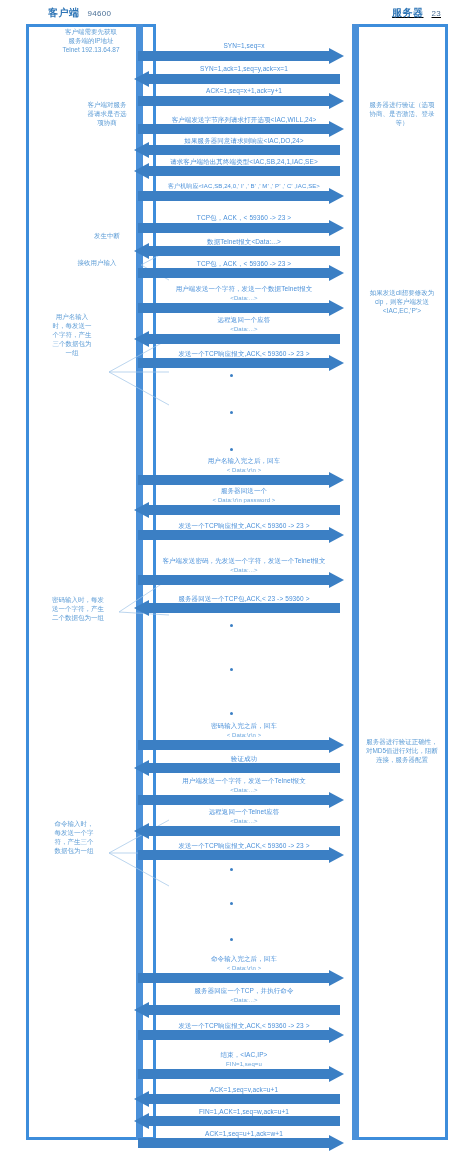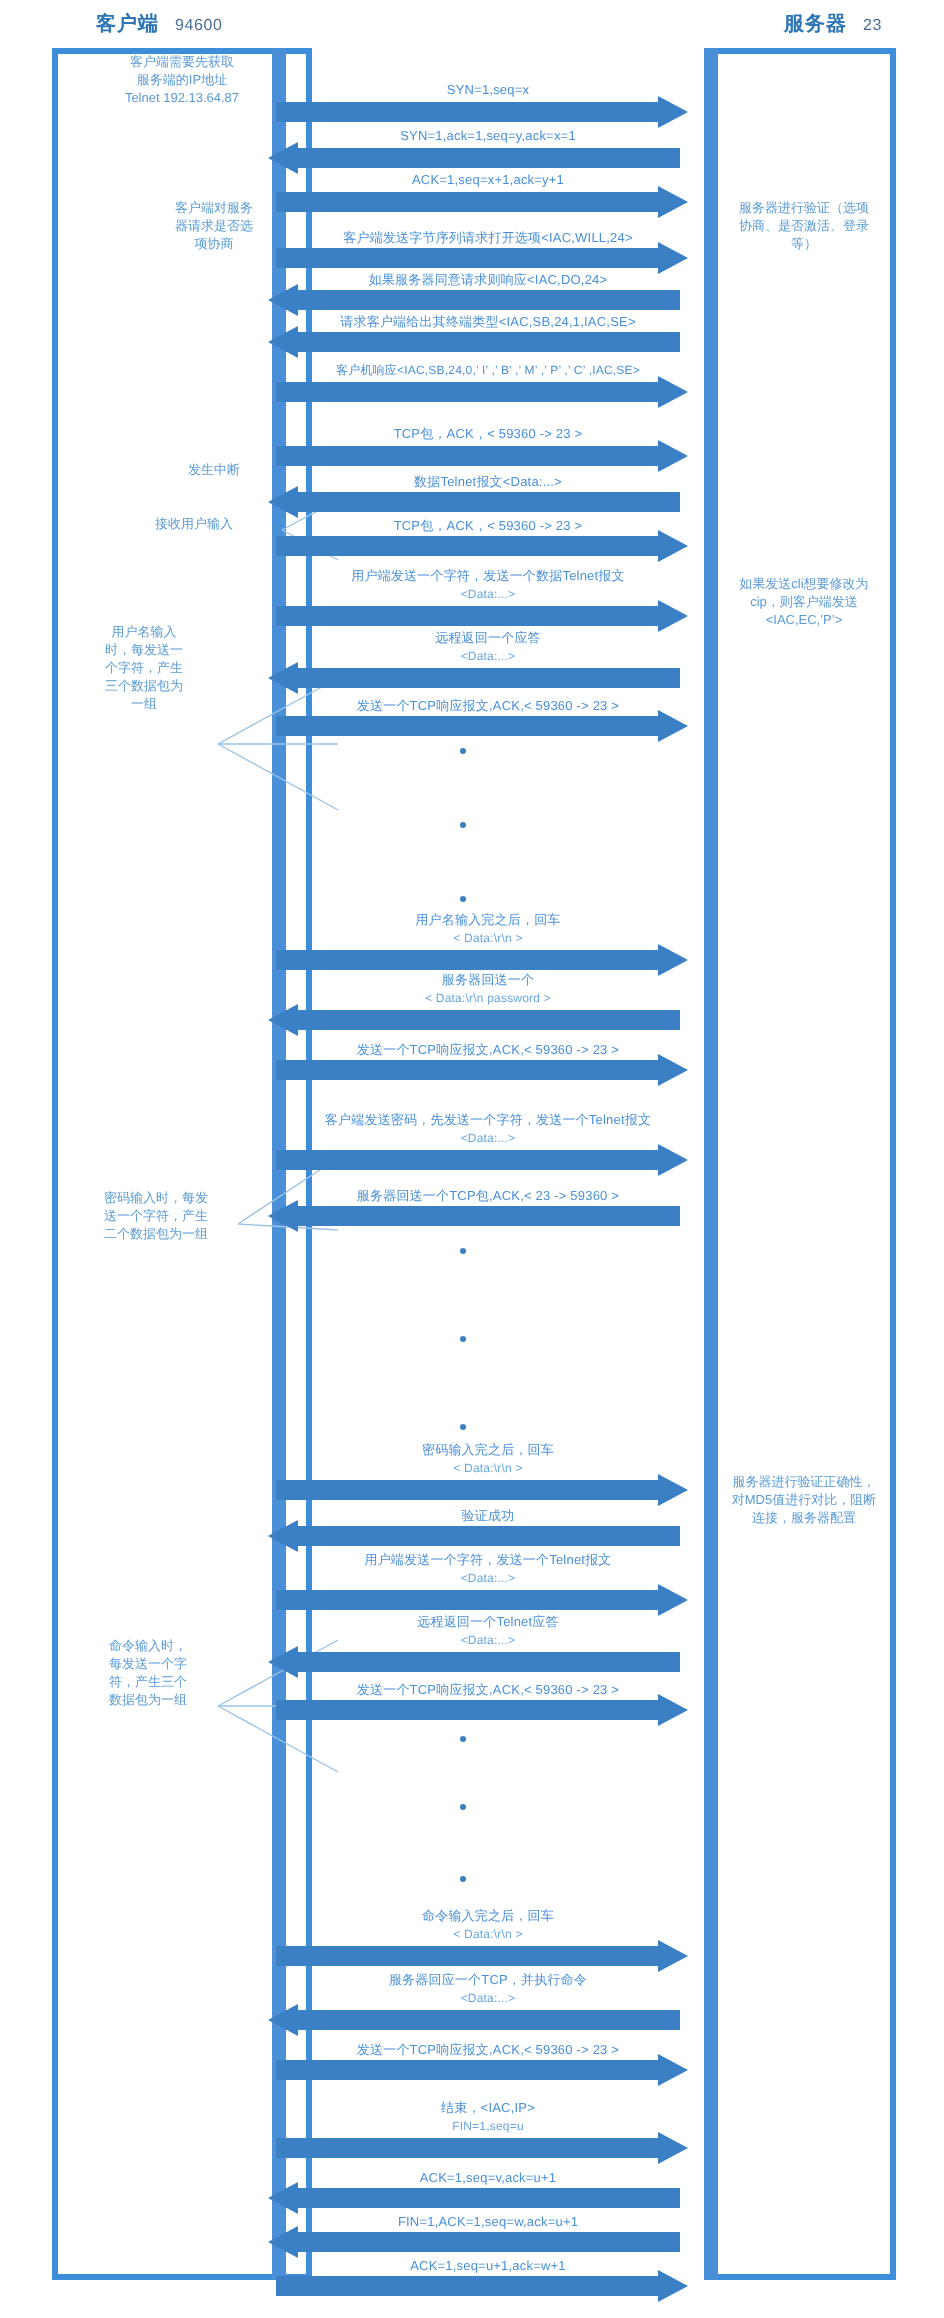--- a/index.html
+++ b/index.html
@@ -17,21 +17,21 @@
 
   
   .hdr{position:absolute;white-space:nowrap;}
   .hdr .nm{
     font-size:10px;font-weight:bold;color:#2e75b6;letter-spacing:.5px;
   }
   .hdr .port{
     font-size:8px;color:#4a6f96;margin-left:8px;letter-spacing:.3px;
   }
   #hdr-client{left:48px;top:2px;}
-  #hdr-server{left:392px;top:2px;}
+  #hdr-server{left:392px;top:2px;text-decoration:underline;}
 
   
   .lane{
     position:absolute;
     border:3px solid #3d8ddb;
     background:#ffffff;
     box-sizing:border-box;
   }
   #lane-client{left:26px;top:24px;width:130px;height:1116px;}
   #lane-server{left:354px;top:24px;width:94px;height:1116px;}

